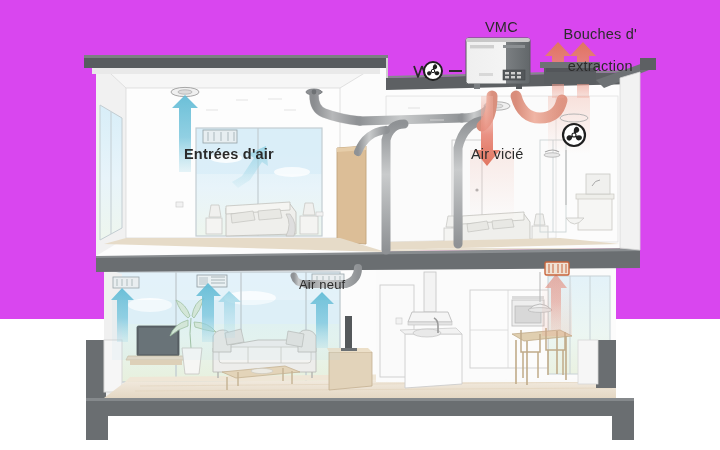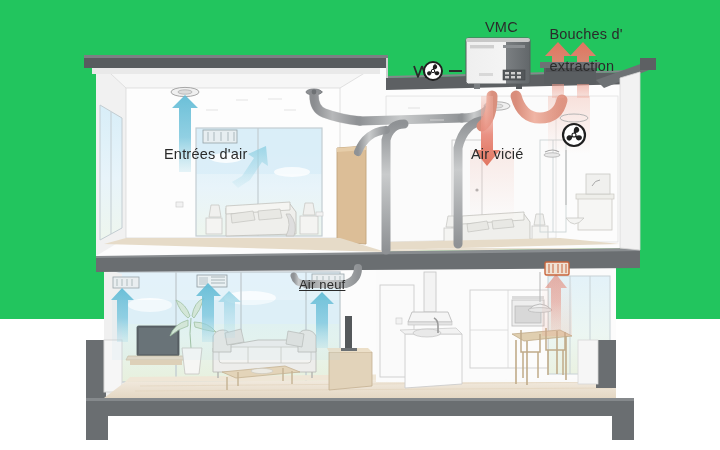--- a/index.html
+++ b/index.html
@@ -1,23 +1,23 @@
 <!DOCTYPE html>
 <html><head>
 <meta charset="utf-8">
 <style>
   html,body{margin:0;padding:0;background:#ffffff;}
   body{width:720px;height:450px;overflow:hidden;
        font-family:"Liberation Sans","DejaVu Sans",sans-serif;}
-  #stage{position:relative;width:720px;height:319px;background:#22c55e;}
+  #stage{position:relative;width:720px;height:319px;background:#d946ef;}
   #stage svg{position:absolute;top:0;left:0;}
   .lbl{position:absolute;color:#2b2b2b;font-size:13px;line-height:15px;
        letter-spacing:.2px;white-space:pre;}
   .lbl.big{font-size:14.5px;line-height:16px;}
-  .lbl.ctr{text-align:left;}
+  .lbl.ctr{text-align:center;}
 </style>
 </head>
 <body>
 
 <div id="stage">
 
 <svg width="720" height="450" viewBox="0 0 720 450">
   <defs>
     <linearGradient id="gGlass" x1="0" y1="0" x2="0" y2="1">
       <stop offset="0%" stop-color="#d8eef8"></stop>
@@ -578,19 +578,19 @@
   </g>
 </svg>
 
 <div class="lbl big" style="left:485px;top:19px;">VMC</div>
 
 <div class="lbl big ctr" style="left:541px;top:10px;width:110px;">
   <span>Bouches d'</span><br>
   <span>extraction</span>
 </div>
 
-<div class="lbl big" style="left:164px;top:146px;">Entrées d'air</div>
+<div class="lbl big" style="left:184px;top:146px;font-weight:bold;">Entrées d'air</div>
 
 <div class="lbl big" style="left:471px;top:146px;">Air vicié</div>
 
-<div class="lbl" style="left:299px;top:277px;text-decoration:underline;">Air neuf</div>
+<div class="lbl" style="left:299px;top:277px;">Air neuf</div>
 
 </div>
 
 </body></html>

